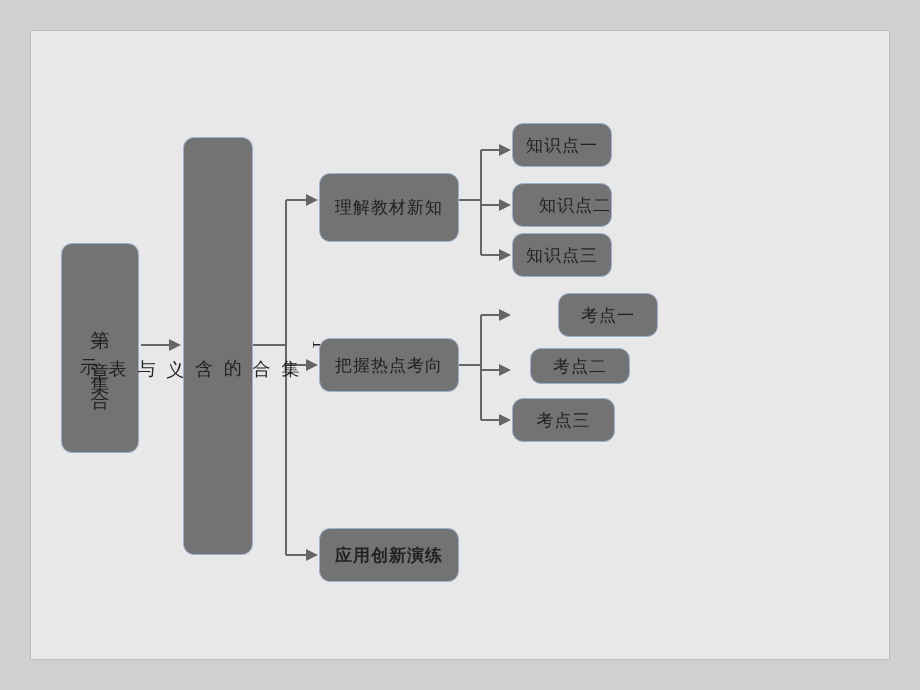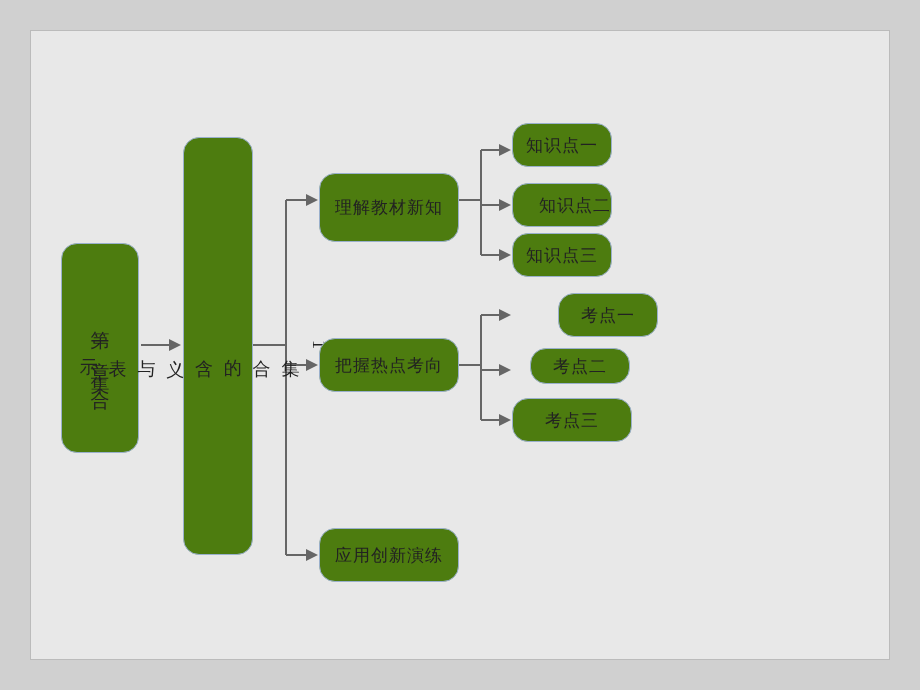--- a/index.html
+++ b/index.html
@@ -29,23 +29,23 @@
 
     
     .diagram-inner {
       position: relative;
       width: 800px;
       height: 580px;
     }
 
     .abs-box {
       position: absolute;
-      background: #4d7c0f;
+      background: #737373;
       border: 1.5px solid #9ab0cc;
-      border-radius: 16px;
+      border-radius: 11px;
       display: flex;
       align-items: center;
       justify-content: center;
       text-align: center;
       color: #222;
     }
 
     .vertical-text {
       writing-mode: vertical-rl;
       font-size: 19px;
@@ -144,21 +144,21 @@
     </div>
 
     <div class="abs-box" style="left:258px; top:118px; width:140px; height:69px;">
       <span class="horiz-text">理解教材新知</span>
     </div>
 
     <div class="abs-box" style="left:258px; top:283px; width:140px; height:54px;">
       <span class="horiz-text">把握热点考向</span>
     </div>
 
-    <div class="abs-box" style="left:258px; top:473px; width:140px; height:54px;">
+    <div class="abs-box" style="left:258px; top:473px; width:140px; height:54px;font-weight:bold;">
       <span class="horiz-text">应用创新演练</span>
     </div>
 
     <div class="abs-box" style="left:451px; top:68px; width:100px; height:44px;">
       <span class="horiz-text">知识点一</span>
     </div>
 
     <div class="abs-box" style="left:451px; top:128px; width:100px; height:44px;justify-content:flex-end;">
       <span class="horiz-text">知识点二</span>
     </div>
@@ -168,18 +168,18 @@
     </div>
 
     <div class="abs-box" style="left:451px; top:238px; width:100px; height:44px;margin-left:46px;">
       <span class="horiz-text">考点一</span>
     </div>
 
     <div class="abs-box" style="left:469px; top:293px; width:100px; height:36px;">
       <span class="horiz-text">考点二</span>
     </div>
 
-    <div class="abs-box" style="left:451px; top:343px; width:120px; height:44px;">
+    <div class="abs-box" style="left:451px; top:343px; width:103px; height:44px;">
       <span class="horiz-text">考点三</span>
     </div>
 
   </div>
 </div>
 
 </body></html>

